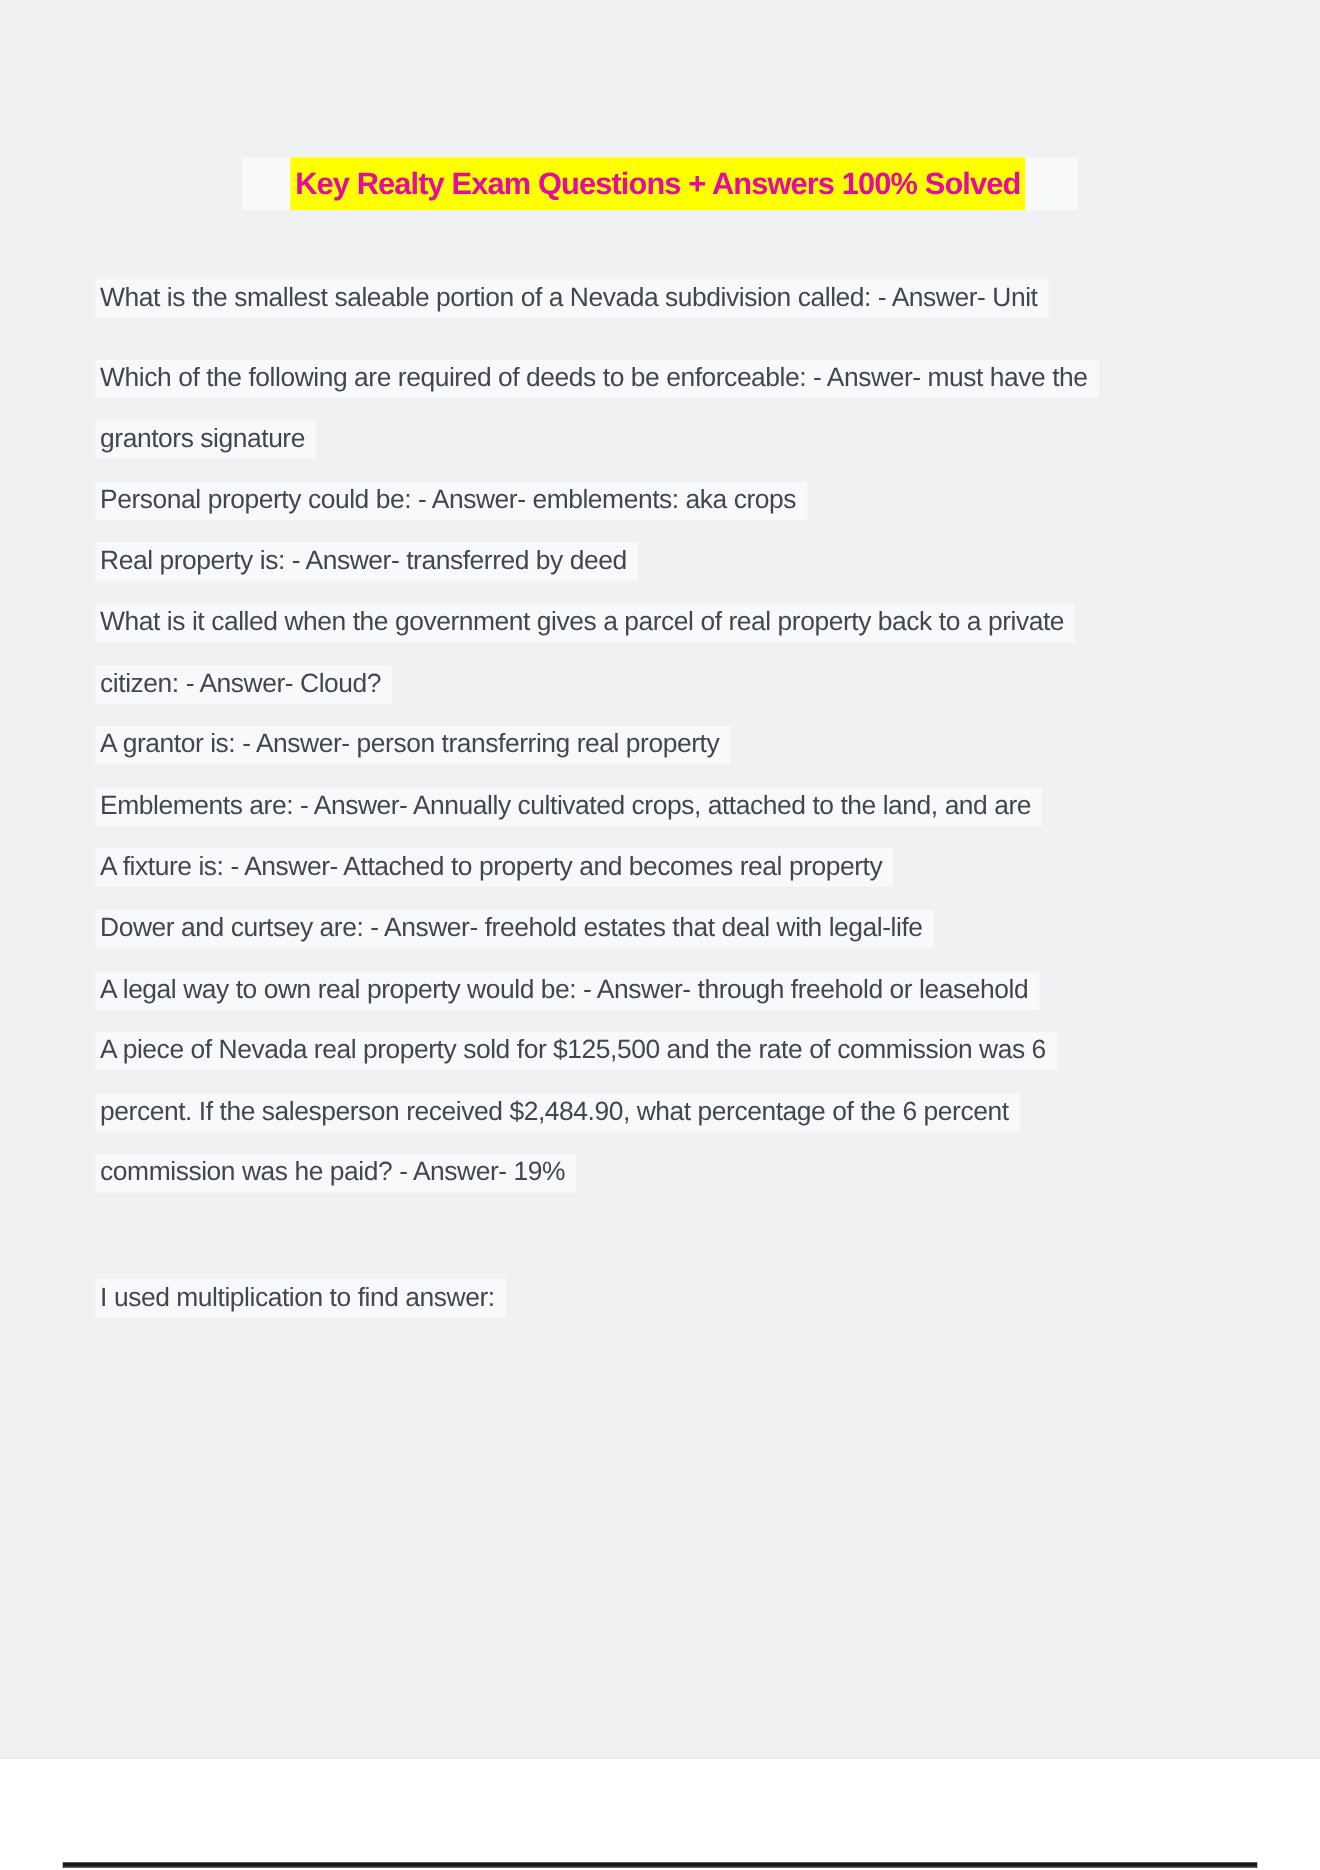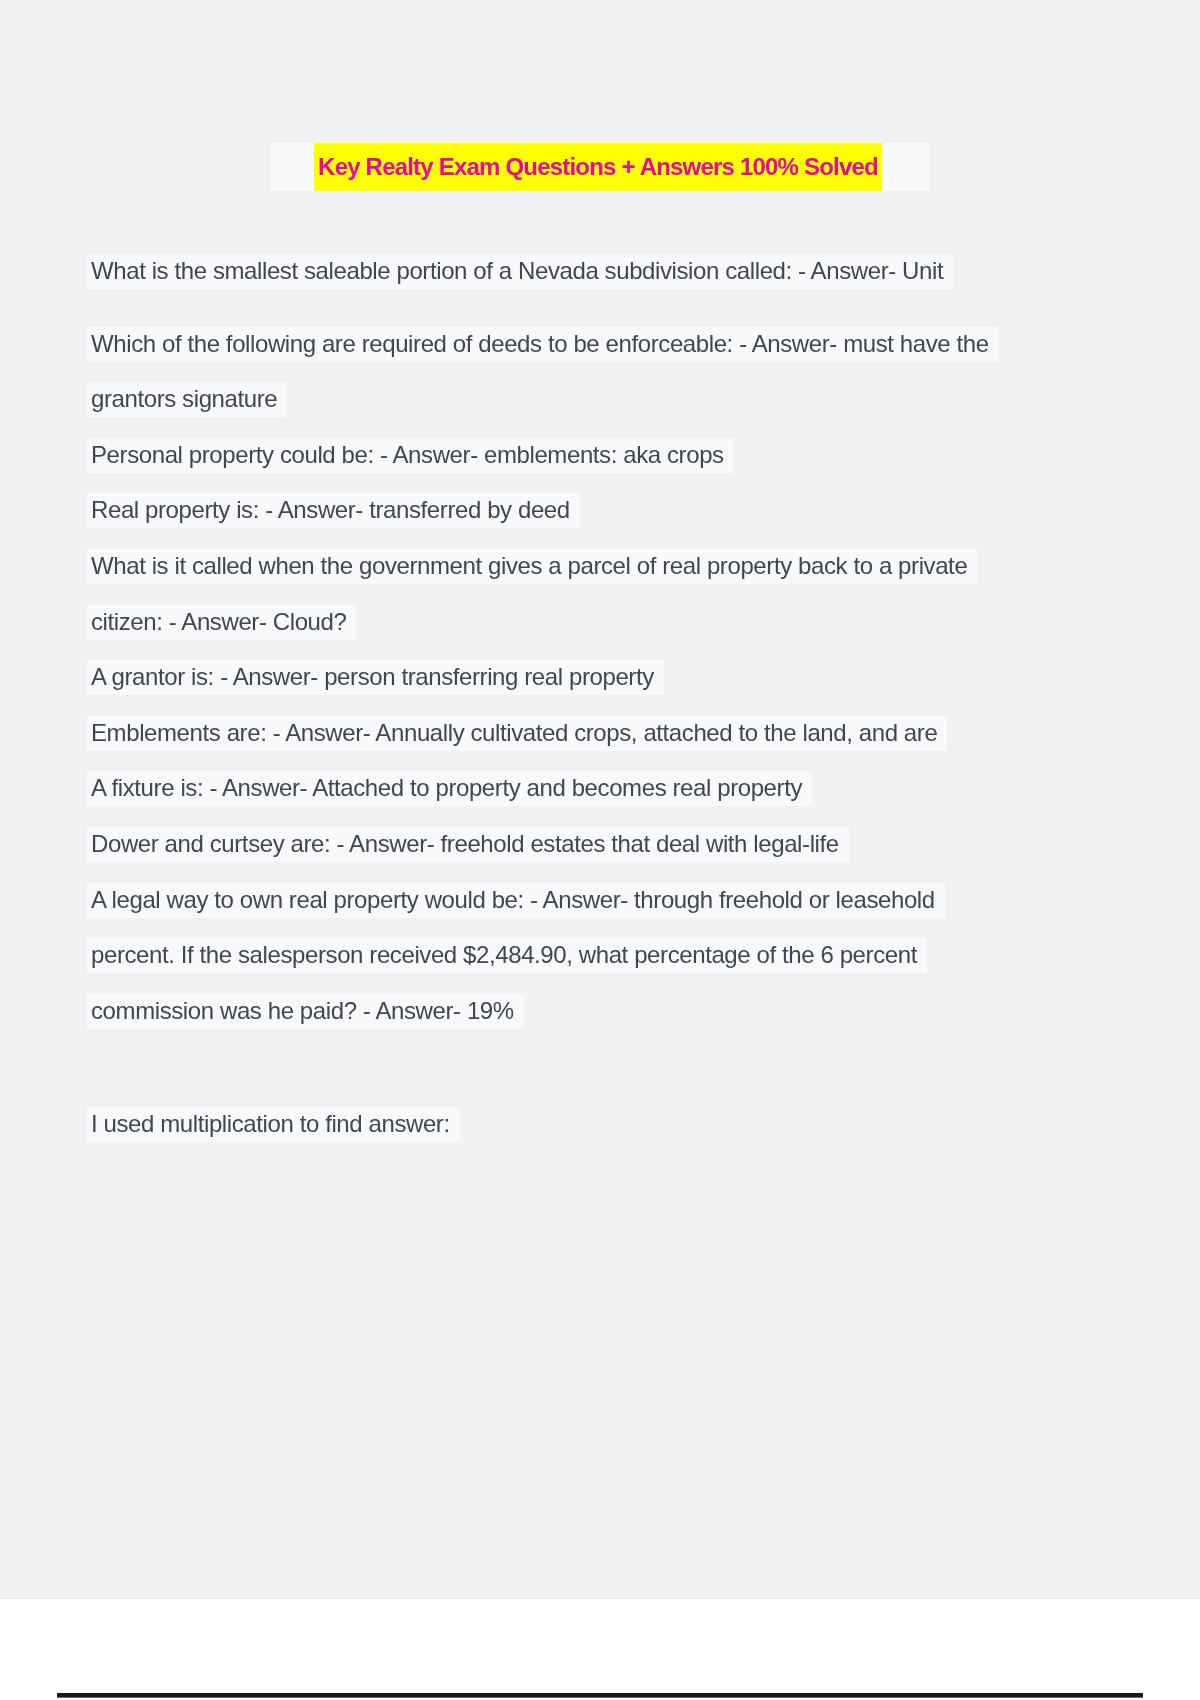--- a/index.html
+++ b/index.html
@@ -31,21 +31,21 @@
   }
   .title-backing {
     background: var(--line-backing, #fafafb);
     padding: 0 48px 0 44px;
     display: inline-flex;
     align-items: center;
   }
   .title-text {
     background: var(--title-highlight, #ffff00);
     color: var(--title-color, #e60ba0);
-    font-size: 24px;
+    font-size: 28px;
     font-weight: bold;
     letter-spacing: -0.8px;
     line-height: 38px;
     padding: 5px 4px;
     white-space: nowrap;
   }
   .lines {
     margin-top: 52px;
     padding-left: 87px;
   }
@@ -88,19 +88,20 @@
       <div class="line"><span>grantors signature</span></div>
       <div class="line"><span>Personal property could be: - Answer- emblements: aka crops</span></div>
       <div class="line"><span>Real property is: - Answer- transferred by deed</span></div>
       <div class="line"><span>What is it called when the government gives a parcel of real property back to a private</span></div>
       <div class="line"><span>citizen: - Answer- Cloud?</span></div>
       <div class="line"><span>A grantor is: - Answer- person transferring real property</span></div>
       <div class="line"><span>Emblements are: - Answer- Annually cultivated crops, attached to the land, and are</span></div>
       <div class="line"><span>A fixture is: - Answer- Attached to property and becomes real property</span></div>
       <div class="line"><span>Dower and curtsey are: - Answer- freehold estates that deal with legal-life</span></div>
       <div class="line"><span>A legal way to own real property would be: - Answer- through freehold or leasehold</span></div>
+      <div class="line"><span>A piece of Nevada real property sold for $125,500 and the rate of commission was 6</span></div>
       <div class="line"><span>percent. If the salesperson received $2,484.90, what percentage of the 6 percent</span></div>
       <div class="line"><span>commission was he paid? - Answer- 19%</span></div>
       <div class="line gap-large"><span>I used multiplication to find answer:</span></div>
     </div>
 </div>
 
 <div class="footer-rule"></div>
 
 </body></html>

